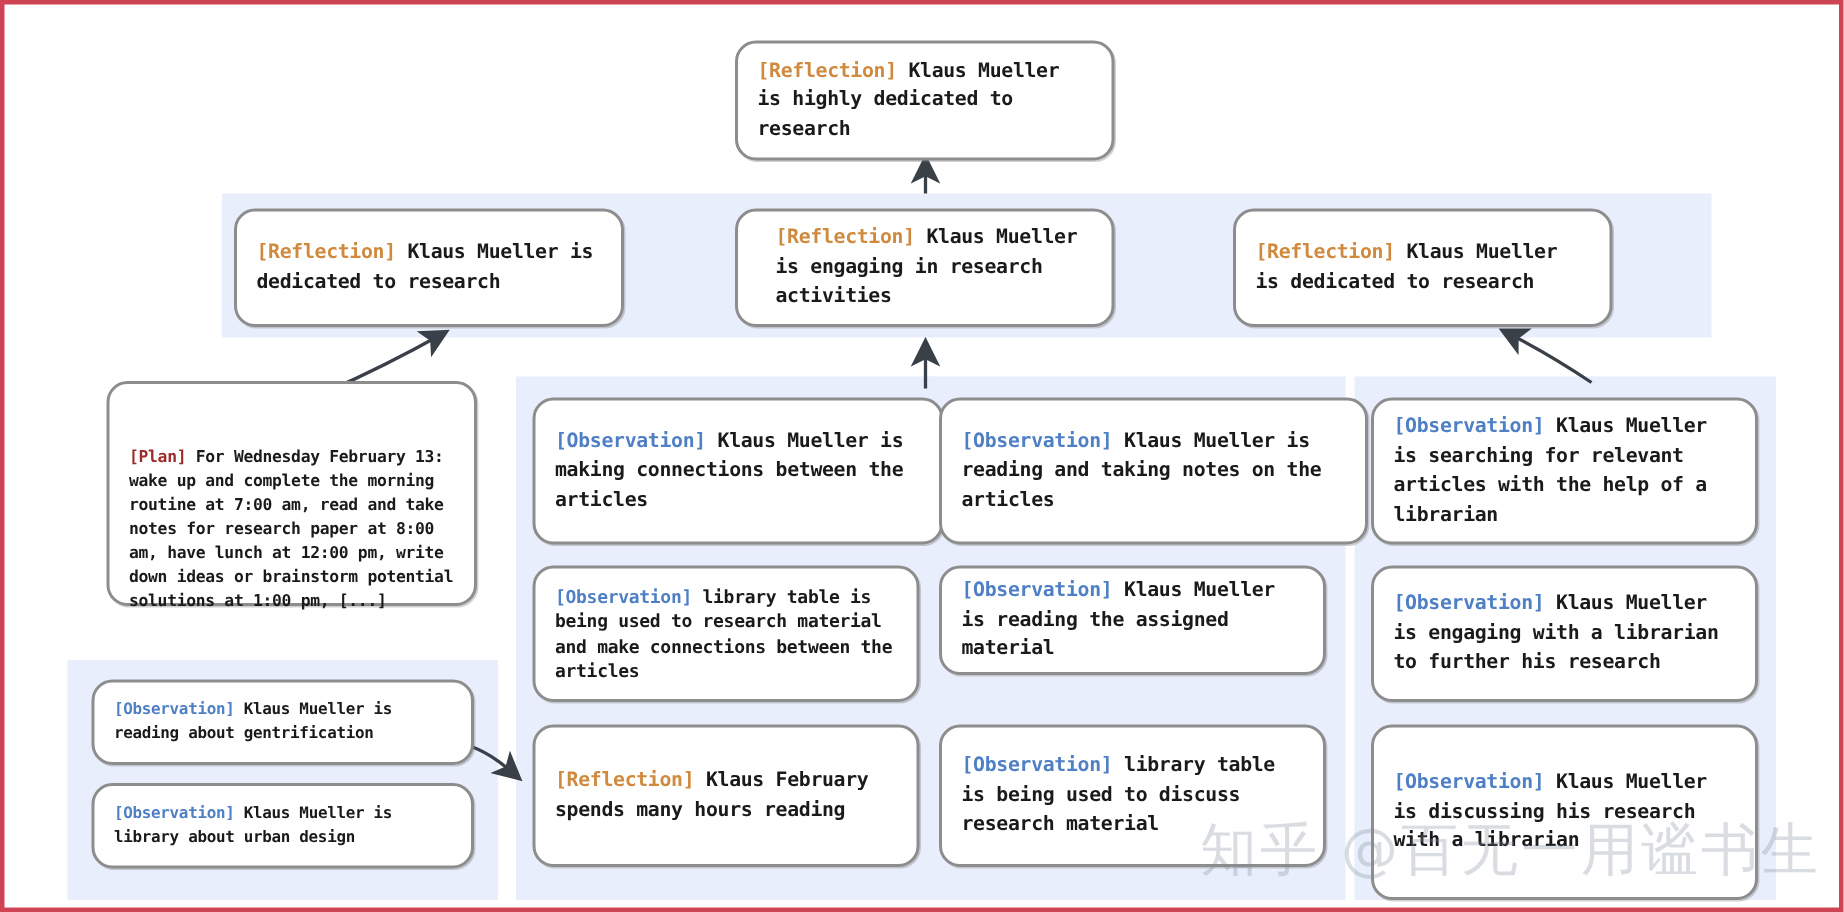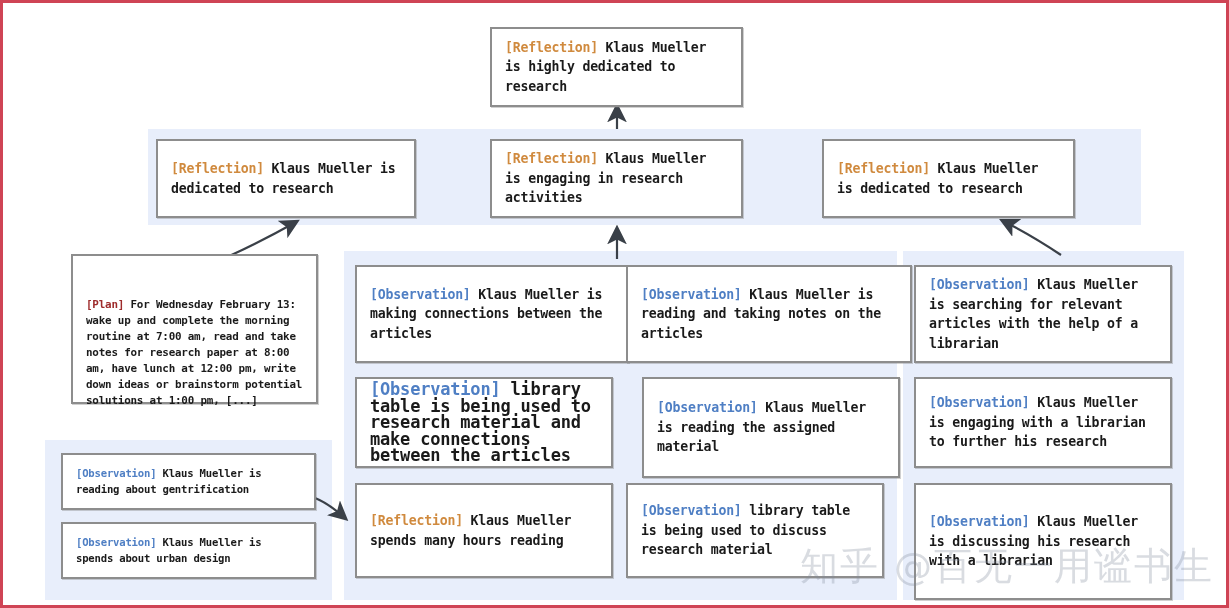--- a/index.html
+++ b/index.html
@@ -20,39 +20,39 @@
   .band{
     position:absolute;
     background:#e8eefb;
     z-index:1;
   }
   .node{
     position:absolute;
     box-sizing:border-box;
     background:#ffffff;
     border:2px solid #8d8d8d;
-    border-radius:0;
+    border-radius:14px;
     z-index:3;
     display:flex;
     align-items:center;
     box-shadow:1px 1px 0 rgba(120,120,120,.35);
   }
   .node .txt{
     display:block;
     width:100%;
     padding:0 13px;
     font-family:"DejaVu Sans Mono","Liberation Mono",monospace;
     font-weight:bold;
     color:#1a1a1a;
     font-size:13.2px;
     line-height:19.5px;
     letter-spacing:-0.2px;
     white-space:pre-wrap;
   }
-  .node.small .txt{ font-size:17px; line-height:16.5px; }
+  .node.small .txt{ font-size:12px; line-height:16.5px; }
   .node.tiny  .txt{ font-size:10.6px; line-height:15.6px; }
   .node.plan  .txt{ font-size:10.9px; line-height:15.9px;margin-top:48px; }
 
   .tag{ font-weight:bold; }
   .tag-reflection{ color:#d08a3e; }
   .tag-observation{ color:#4f7fc4; }
   .tag-plan{ color:#9e2b2b; }
 
   svg.links{
     position:absolute;left:0;top:0;width:1229px;height:608px;
@@ -100,57 +100,57 @@
   </svg>
 
   <div class="node" style="left:487px;top:24px;width:253px;height:80px;">
     <span class="txt"><span class="tag tag-reflection">[Reflection]</span><span> Klaus Mueller is highly dedicated to research</span></span>
   </div>
 
   <div class="node" style="left:153px;top:136px;width:260px;height:79px;">
     <span class="txt"><span class="tag tag-reflection">[Reflection]</span><span> Klaus Mueller is dedicated to research</span></span>
   </div>
 
-  <div class="node" style="left:487px;top:136px;width:253px;height:79px;">
+  <div class="node" style="left:487px;top:136px;width:253px;height:79px;padding-left:12px;">
     <span class="txt"><span class="tag tag-reflection">[Reflection]</span><span> Klaus Mueller is engaging in research activities</span></span>
   </div>
 
   <div class="node" style="left:819px;top:136px;width:253px;height:79px;">
     <span class="txt"><span class="tag tag-reflection">[Reflection]</span><span> Klaus Mueller is dedicated to research</span></span>
   </div>
 
   <div class="node plan" style="left:68px;top:251px;width:247px;height:150px;">
     <span class="txt"><span class="tag tag-plan">[Plan]</span><span> For Wednesday February 13: wake up and complete the morning routine at 7:00 am, read and take notes for research paper at 8:00 am, have lunch at 12:00 pm, write down ideas or brainstorm potential solutions at 1:00 pm, [...]</span></span>
   </div>
 
   <div class="node tiny" style="left:58px;top:450px;width:255px;height:57px;">
     <span class="txt"><span class="tag tag-observation">[Observation]</span><span> Klaus Mueller is reading about gentrification</span></span>
   </div>
 
   <div class="node tiny" style="left:58px;top:519px;width:255px;height:57px;">
-    <span class="txt"><span class="tag tag-observation">[Observation]</span><span> Klaus Mueller is spends about urban design</span></span>
+    <span class="txt"><span class="tag tag-observation">[Observation]</span><span> Klaus Mueller is library about urban design</span></span>
   </div>
 
   <div class="node" style="left:352px;top:262px;width:274px;height:98px;">
     <span class="txt"><span class="tag tag-observation">[Observation]</span><span> Klaus Mueller is making connections between the articles</span></span>
   </div>
 
   <div class="node small" style="left:352px;top:374px;width:258px;height:91px;">
     <span class="txt"><span class="tag tag-observation">[Observation]</span><span> library table is being used to research material and make connections between the articles</span></span>
   </div>
 
   <div class="node" style="left:352px;top:480px;width:258px;height:95px;">
-    <span class="txt"><span class="tag tag-reflection">[Reflection]</span><span> Klaus Mueller spends many hours reading</span></span>
+    <span class="txt"><span class="tag tag-reflection">[Reflection]</span><span> Klaus February spends many hours reading</span></span>
   </div>
 
   <div class="node" style="left:623px;top:262px;width:286px;height:98px;">
     <span class="txt"><span class="tag tag-observation">[Observation]</span><span> Klaus Mueller is reading and taking notes on the articles</span></span>
   </div>
 
-  <div class="node" style="left:623px;top:374px;width:258px;height:101px;margin-left:16px;">
+  <div class="node" style="left:623px;top:374px;width:258px;height:73px;">
     <span class="txt"><span class="tag tag-observation">[Observation]</span><span> Klaus Mueller is reading the assigned material</span></span>
   </div>
 
   <div class="node" style="left:623px;top:480px;width:258px;height:95px;">
     <span class="txt"><span class="tag tag-observation">[Observation]</span><span> library table is being used to discuss research material</span></span>
   </div>
 
   <div class="node" style="left:911px;top:374px;width:258px;height:91px;">
     <span class="txt"><span class="tag tag-observation">[Observation]</span><span> Klaus Mueller is engaging with a librarian to further his research</span></span>
   </div>

